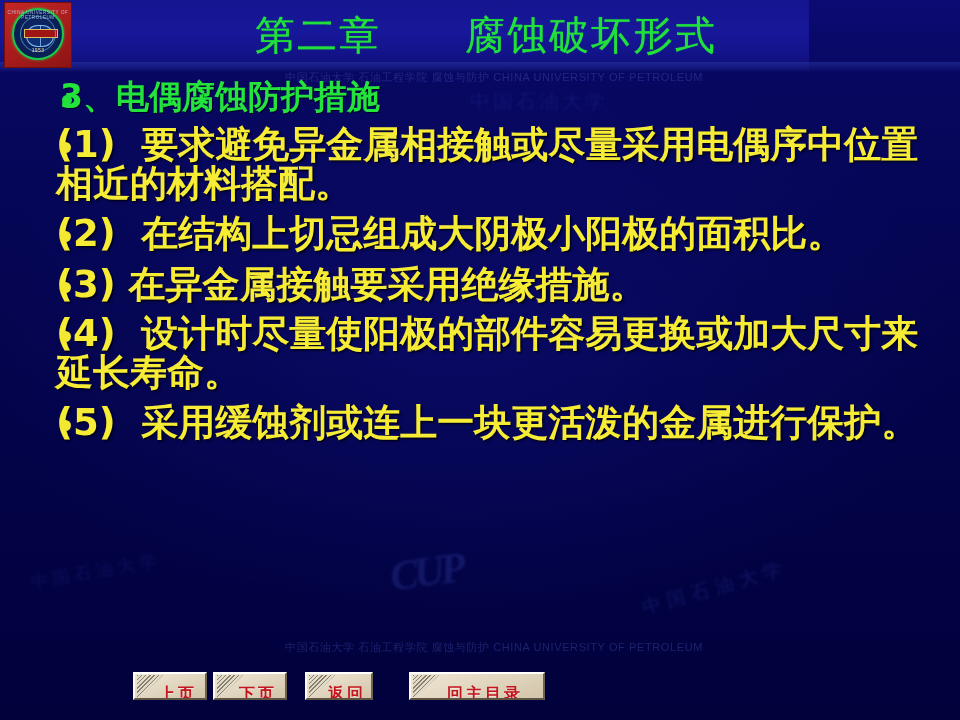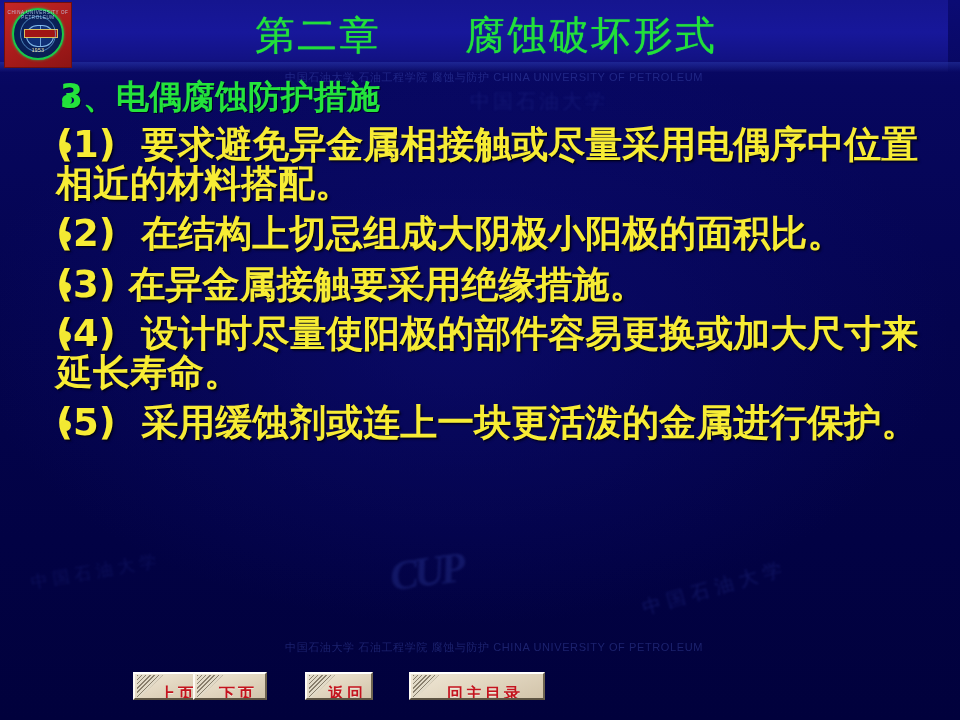--- a/index.html
+++ b/index.html
@@ -49,22 +49,23 @@
     transform:rotate(-10deg);filter:blur(1.1px);
   }
   .wm-ghost{
     left:470px;top:88px;
     color:rgba(55,70,180,.20);
     font-size:20px;letter-spacing:3px;filter:blur(1px);
   }
 
   
   #header{
-    position:absolute;left:0;top:0;width:948px;height:72px;
+    position:absolute;left:0;top:0;width:765px;height:72px;
     background:linear-gradient(180deg,#15158f 0%,#17179a 45%,#121284 82%,#0a0a63 100%);
+    padding-left:44px;
   }
   #header-sheen{
     position:absolute;left:0;top:62px;width:960px;height:10px;
     background:linear-gradient(180deg,rgba(40,55,165,.55),rgba(8,8,70,0));
   }
   #logo{
     position:absolute;left:4px;top:2px;width:68px;height:66px;
     background:linear-gradient(150deg,#c42626 0%,#a81b1b 55%,#8d1414 100%);
     border:1px solid #6d0f0f;
     box-sizing:border-box;
@@ -179,21 +180,21 @@
     position:relative;
     color:#c4141e;
     font-size:16px;font-weight:bold;letter-spacing:3px;
     padding-left:16px;
     text-shadow:0 1px 0 rgba(255,255,255,.5);
     font-family:"DejaVu Sans","Liberation Sans",sans-serif;
     white-space:nowrap;
     margin-top:16px;
   }
   #btn-prev{left:133px;width:74px;}
-  #btn-next{left:193px;width:74px;}
+  #btn-next{left:213px;width:74px;}
   #btn-back{left:305px;width:68px;}
   #btn-menu{left:409px;width:136px;}
 </style>
 </head>
 <body>
 
 <div id="slide">
 
   <div class="wm wm-band top">中国石油大学  石油工程学院  腐蚀与防护  CHINA UNIVERSITY OF PETROLEUM</div>
   <div class="wm wm-band bottom">中国石油大学  石油工程学院  腐蚀与防护  CHINA UNIVERSITY OF PETROLEUM</div>

